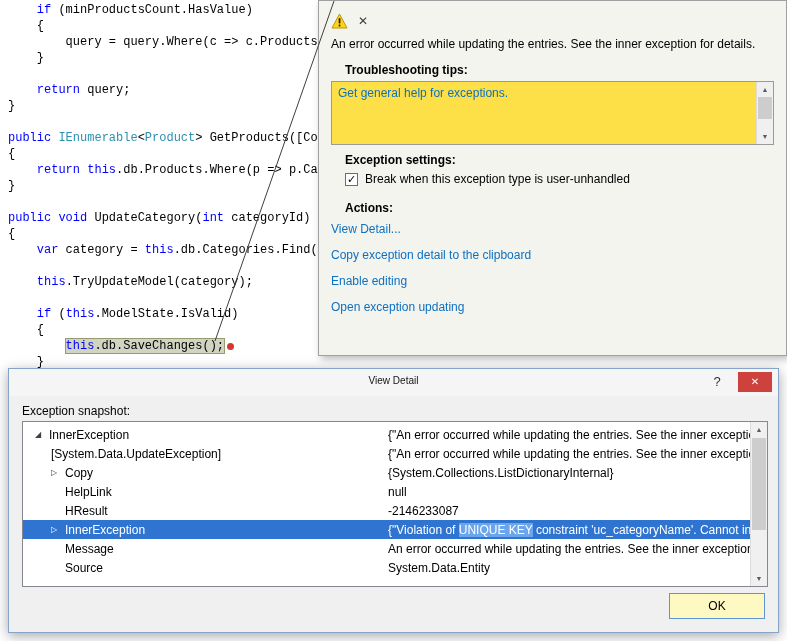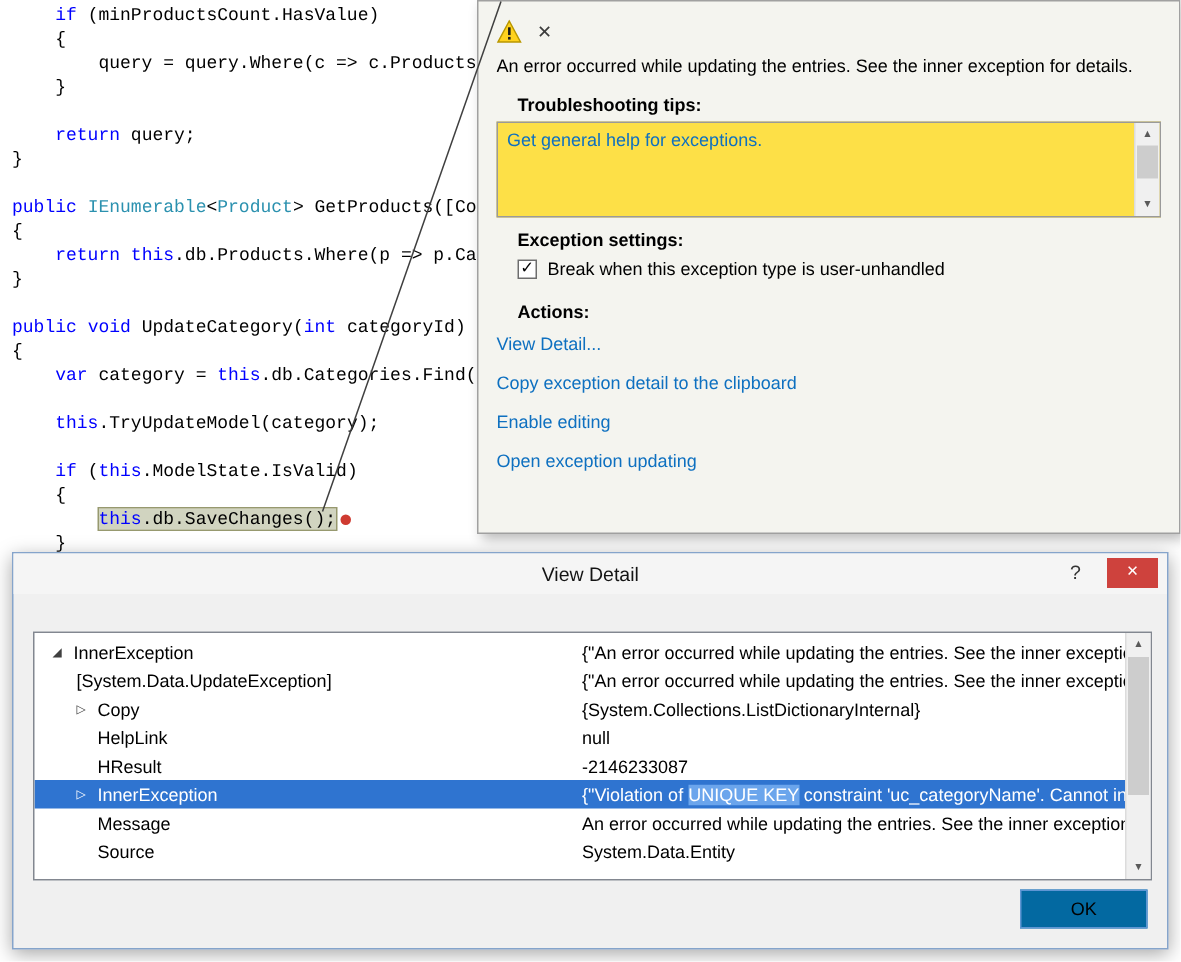--- a/index.html
+++ b/index.html
@@ -51,40 +51,40 @@
                   font-size:7px; line-height:15px; color:#5a5a5a; }
   .arr-up { top:0; } .arr-down { bottom:0; }
   .vscroll .thumb { position:absolute; left:1px; width:14px; background:#cdcdcd; }
 
   
   .dialog { position:absolute; left:8px; top:368px; width:771px; height:265px; z-index:40;
             background:#f0f0f0; border:1px solid var(--dialog-border);
             box-shadow:0 3px 12px rgba(0,0,0,.35); font-size:12px; }
   .titlebar { position:relative; height:27px; background:#f5f5f5; }
   .dialog-title { position:absolute; left:0; right:0; top:6px; text-align:center;
-                  font-size:13px; color:#141414; }
+                  font-size:10px; color:#141414; }
   .help-btn { position:absolute; right:47px; top:3px; width:28px; height:20px;
               text-align:center; line-height:20px; font-size:13px; color:#333; cursor:default; }
   .close-btn { position:absolute; right:6px; top:3px; width:34px; height:20px;
                background:var(--close-red); color:#fff; text-align:center;
                line-height:20px; font-size:10px; cursor:default; }
   .snapshot-label { margin:8px 0 4px 13px; }
   .grid { position:absolute; left:13px; top:52px; width:746px; height:166px;
           background:#fff; border:1px solid #828790; }
   .grid-rows { position:absolute; left:0; top:3px; right:17px; bottom:0; overflow:hidden; }
   .grid-row { height:19px; display:flex; align-items:center; white-space:nowrap; }
   .grid-row.selected { background:var(--selection); color:#fff; }
   .cell-name { flex:0 0 365px; display:flex; align-items:center; overflow:hidden; }
   .lvl0 { padding-left:12px; } .lvl1 { padding-left:28px; }
   .expander { width:14px; flex:none; font-size:8px; color:#404040; }
   .grid-row.selected .expander { color:#fff; }
   .cell-value { flex:1; overflow:hidden; }
   .val-hl { background:var(--find-hl); }
-  .ok-btn { position:absolute; right:13px; bottom:13px; width:85px; height:26px;
-            background:#0369a1; border:1px solid #5e96d4; font-size:12px;
+  .ok-btn { position:absolute; right:13px; bottom:13px; width:96px; height:26px;
+            background:#fef9c3; border:1px solid #5e96d4; font-size:12px;
             font-family:"Liberation Sans",sans-serif; color:#000; cursor:default; }
 </style>
 </head>
 <body>
 
 <div class="code" id="code"><div class="code-line"><span class="tok-pl">    </span><span class="tok-kw">if</span><span class="tok-pl"> (minProductsCount.HasValue)</span></div><div class="code-line"><span class="tok-pl">    {</span></div><div class="code-line"><span class="tok-pl">        query = query.Where(c =&gt; c.Products.</span></div><div class="code-line"><span class="tok-pl">    }</span></div><div class="code-line"> </div><div class="code-line"><span class="tok-pl">    </span><span class="tok-kw">return</span><span class="tok-pl"> query;</span></div><div class="code-line"><span class="tok-pl">}</span></div><div class="code-line"> </div><div class="code-line"><span class="tok-kw">public</span><span class="tok-pl"> </span><span class="tok-ty">IEnumerable</span><span class="tok-pl">&lt;</span><span class="tok-ty">Product</span><span class="tok-pl">&gt; GetProducts([Cont</span></div><div class="code-line"><span class="tok-pl">{</span></div><div class="code-line"><span class="tok-pl">    </span><span class="tok-kw">return</span><span class="tok-pl"> </span><span class="tok-kw">this</span><span class="tok-pl">.db.Products.Where(p =&gt; p.Cat</span></div><div class="code-line"><span class="tok-pl">}</span></div><div class="code-line"> </div><div class="code-line"><span class="tok-kw">public</span><span class="tok-pl"> </span><span class="tok-kw">void</span><span class="tok-pl"> UpdateCategory(</span><span class="tok-kw">int</span><span class="tok-pl"> categoryId)</span></div><div class="code-line"><span class="tok-pl">{</span></div><div class="code-line"><span class="tok-pl">    </span><span class="tok-kw">var</span><span class="tok-pl"> category = </span><span class="tok-kw">this</span><span class="tok-pl">.db.Categories.Find(ca</span></div><div class="code-line"> </div><div class="code-line"><span class="tok-pl">    </span><span class="tok-kw">this</span><span class="tok-pl">.TryUpdateModel(category);</span></div><div class="code-line"> </div><div class="code-line"><span class="tok-pl">    </span><span class="tok-kw">if</span><span class="tok-pl"> (</span><span class="tok-kw">this</span><span class="tok-pl">.ModelState.IsValid)</span></div><div class="code-line"><span class="tok-pl">    {</span></div><div class="code-line"><span class="tok-pl">        </span><span class="code-hl"><span class="tok-kw">this</span><span class="tok-pl">.db.SaveChanges();</span></span><span class="error-icon"></span></div><div class="code-line"><span class="tok-pl">    }</span></div></div>
 
 <svg class="callout" width="787" height="641">
   <line x1="334" y1="1" x2="215" y2="341"></line>
 </svg>
@@ -123,20 +123,21 @@
 </div>
 
 <div class="dialog">
   <div class="titlebar">
     <div class="dialog-title">View Detail</div>
     <div class="help-btn">?</div>
     <div class="close-btn">
       <span>✕</span>
     </div>
   </div>
+  <div class="snapshot-label">Exception snapshot:</div>
   <div class="grid">
     <div class="grid-rows" id="grid-rows">
         <div class="grid-row">
           <div class="cell-name lvl0">
             <span class="expander">◢</span>
             <span class="row-name">InnerException</span>
           </div>
           <div class="cell-value"><span>{"An error occurred while updating the entries. See the inner exceptio</span></div>
         </div>
         <div class="grid-row">

